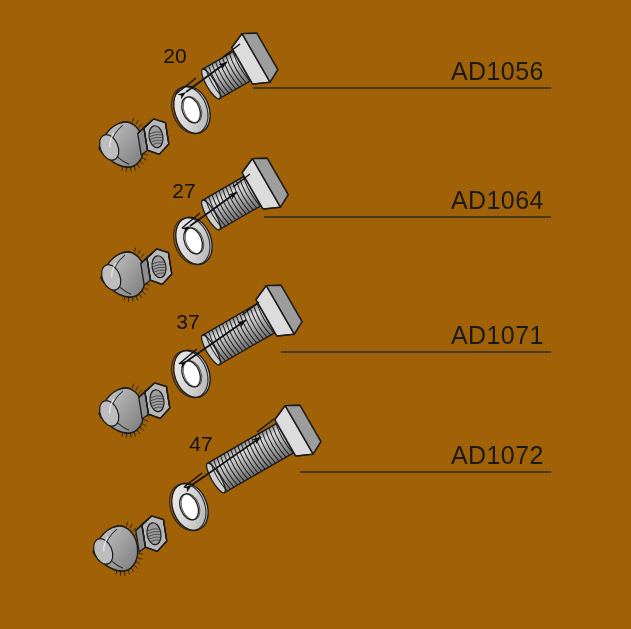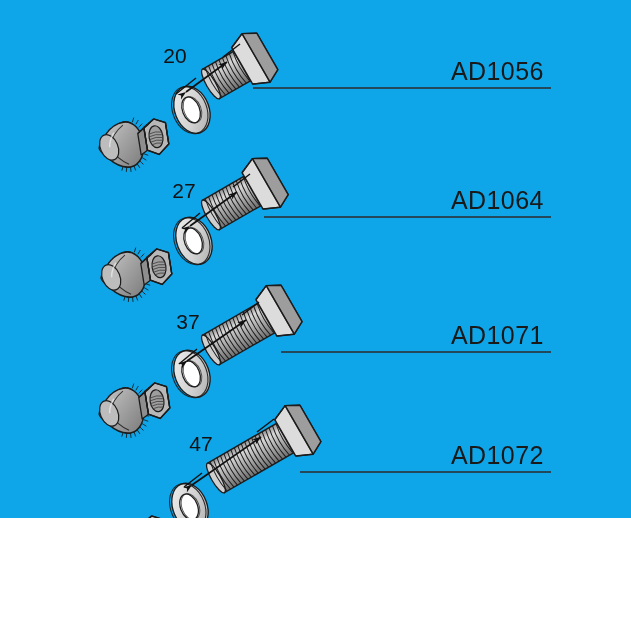--- a/index.html
+++ b/index.html
@@ -7,22 +7,22 @@
     margin: 0;
     padding: 0;
     background: #ffffff;
   }
   body {
     font-family: "Liberation Sans", sans-serif;
   }
   #stage {
     position: relative;
     width: 631px;
-    height: 518px;
-    background: #0ea5e9;
+    height: 629px;
+    background: #a16207;
     overflow: hidden;
   }
   #diagram-svg {
     position: absolute;
     left: 0;
     top: 0;
     width: 631px;
     height: 629px;
     display: block;
   }

